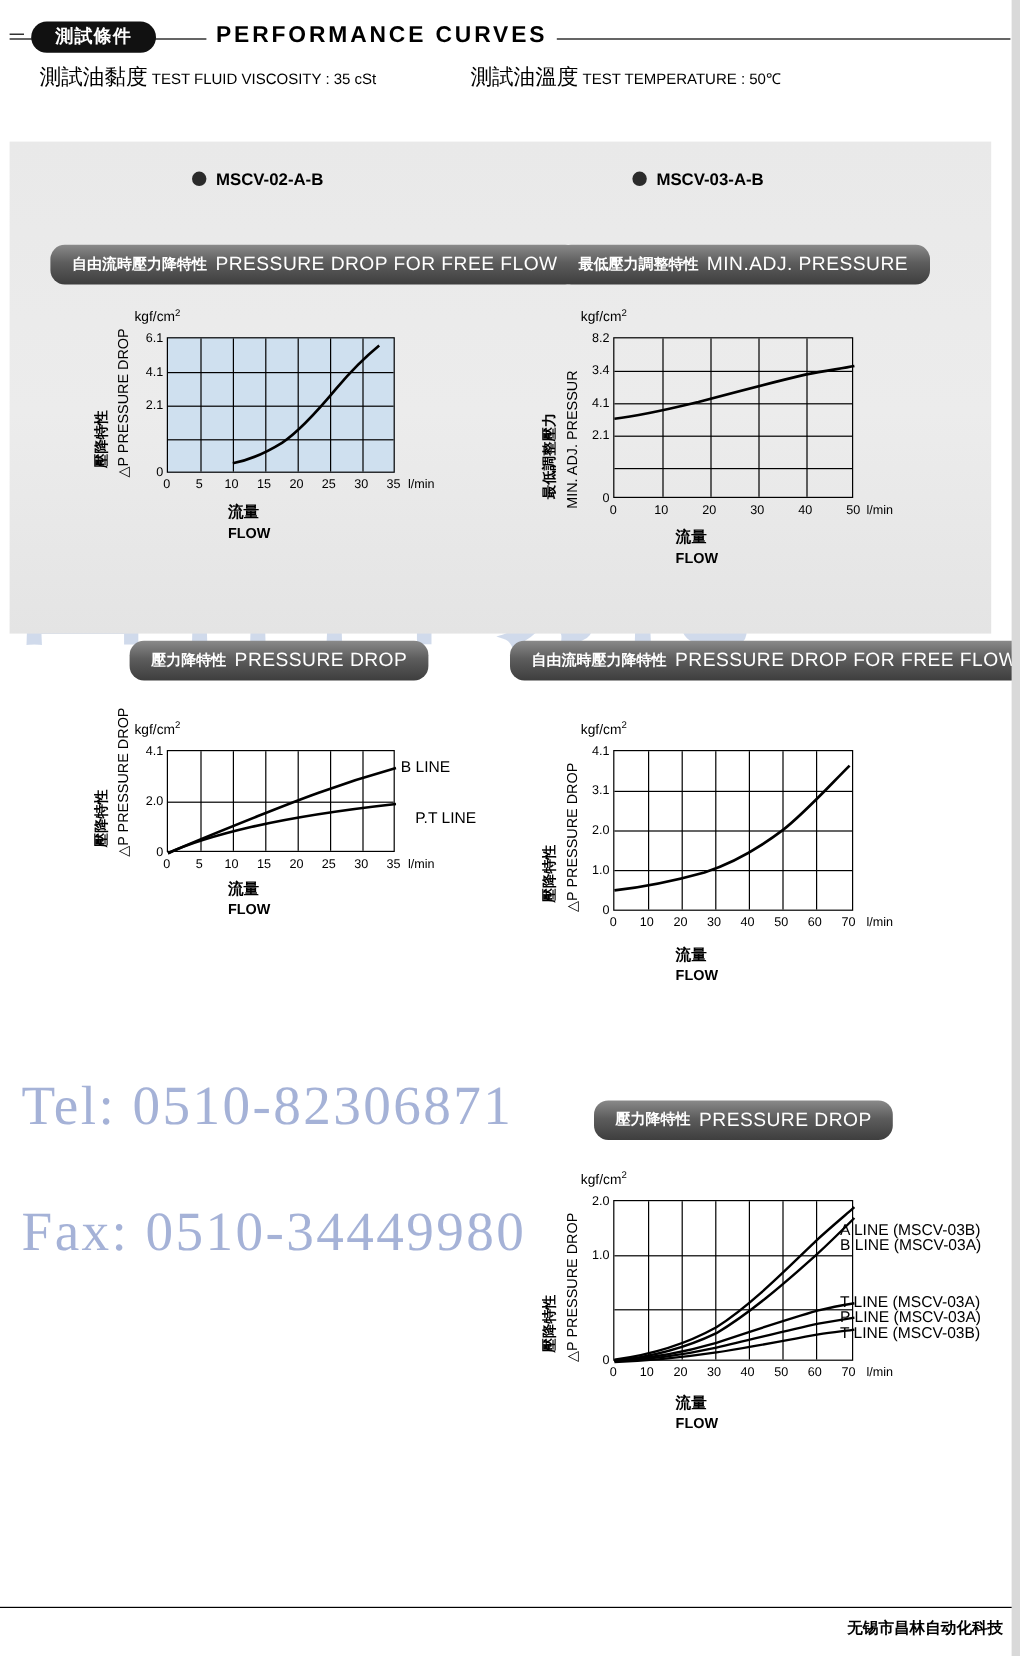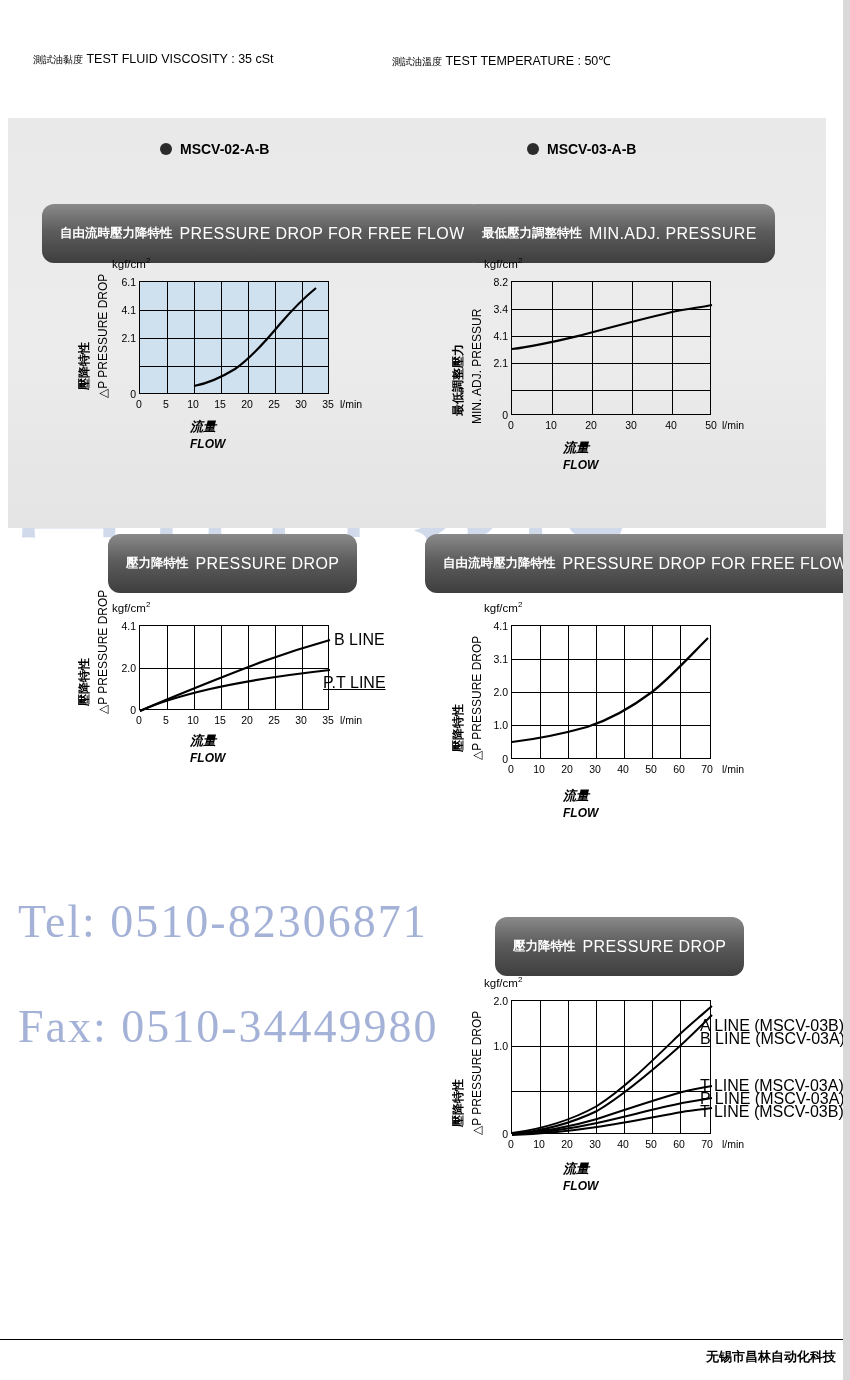--- a/index.html
+++ b/index.html
@@ -17,21 +17,21 @@
     position:absolute;left:26px;top:10px;height:26px;padding:0 20px;
     background:#111;border-radius:13px;color:#fff;font-size:15px;font-weight:bold;
     line-height:26px;letter-spacing:1px;z-index:3;
   }
   .hdr-title{
     position:absolute;left:172px;top:11px;font-size:19px;font-weight:bold;
     letter-spacing:2.4px;background:#fff;padding:0 8px;z-index:3;
   }
 
   .cond{position:absolute;top:52px;font-size:12.5px;}
-  .cond .cn{font-size:10px;}
+  .cond .cn{font-size:18px;}
   .cond1{left:33px;}
   .cond2{left:392px;}
 
   
   .panel{position:absolute;left:8px;top:118px;width:818px;height:410px;
          background:linear-gradient(180deg,#e9e9e9 0%,#ececec 55%,#e4e4e4 100%);}
 
   
   .wm{position:absolute;left:0;top:0;width:850px;height:1380px;pointer-events:none;overflow:hidden;}
   .wm-cc{
@@ -53,61 +53,67 @@
 
   
   .model{position:absolute;font-size:14px;font-weight:bold;}
   .model .dot{display:inline-block;width:12px;height:12px;border-radius:50%;
                background:#2b2b2b;margin-right:8px;vertical-align:-1px;}
 
   
   .cap{
     position:absolute;height:33px;border-radius:12px;
     background:linear-gradient(180deg,#8a8a8a 0%,#5d5d5d 45%,#3e3e3e 100%);
-    color:#fff;display:flex;align-items:center;padding:13px 18px;white-space:nowrap;
+    color:#fff;display:flex;align-items:center;padding:0 18px;white-space:nowrap;
   }
   .cap .cn{font-size:12.5px;font-weight:bold;margin-right:7px;}
   .cap .en{font-size:16px;letter-spacing:0.4px;}
 
   
   .chart{position:absolute;}
   .unit{position:absolute;font-size:11.5px;}
   .unit sup{font-size:8px;}
   .plot{position:absolute;border:1px solid #000;box-sizing:border-box;background:transparent;}
   .plot.shade{background:#cfe0ef;}
   .vline{position:absolute;top:0;bottom:0;width:1px;background:#000;}
   .hline{position:absolute;left:0;right:0;height:1px;background:#000;}
   .ytick{position:absolute;font-size:10.5px;text-align:right;}
   .xtick{position:absolute;font-size:10.5px;text-align:center;}
   .xunit{position:absolute;font-size:10.5px;}
-  .xaxlabel{position:absolute;font-size:13px;font-weight:bold;font-style:italic;}
+  .xaxlabel{position:absolute;font-size:13px;font-weight:bold;}
   .xaxlabel .en{font-size:12px;}
   .yaxlabel{position:absolute;transform:rotate(-90deg);transform-origin:left top;
             white-space:nowrap;font-size:12px;}
   .yaxlabel .cn{font-size:12px;font-weight:bold;}
-  .curvelabel{position:absolute;font-size:16px;white-space:nowrap;}
+  .curvelabel{position:absolute;font-size:13px;white-space:nowrap;}
   svg.curve{position:absolute;left:0;top:0;overflow:visible;}
 
   
   .footline{position:absolute;left:0;top:1339px;width:850px;height:1px;background:#000;}
   .footer{position:absolute;right:14px;top:1348px;font-size:13px;font-weight:bold;}
   .sidebar-right{position:absolute;left:843px;top:0;width:7px;height:1380px;background:#d9d9d9;}
 </style>
 </head>
 <body>
 
 <div class="page">
 
   <div class="wm">
     <div class="wm-cc">CCLair</div>
     <div class="wm-cn">昌林自动化</div>
     <div class="wm-tel">Tel: 0510-82306871</div>
     <div class="wm-fax">Fax: 0510-34449980</div>
   </div>
 
+  <div class="hdr">
+    <div class="hdr-line"></div>
+    <div class="hdr-line2"></div>
+    <div class="hdr-pill">測試條件</div>
+    <div class="hdr-title">PERFORMANCE CURVES</div>
+  </div>
 
   <div class="cond cond1">
     <span class="cn">測試油黏度</span>
     <span>TEST FLUID VISCOSITY : 35 cSt</span>
   </div>
   <div class="cond cond2">
     <span class="cn">測試油溫度</span>
     <span>TEST TEMPERATURE : 50℃</span>
   </div>
 
@@ -224,21 +230,21 @@
       <div class="hline" style="top:42px;"></div>
       <svg class="curve" width="190" height="85" viewBox="0 0 190 85">
         <path d="M0,85 C20,76 45,66 75,54 C105,42 140,28 190,14" fill="none" stroke="#000" stroke-width="2.2"></path>
         <path d="M0,85 C15,78 40,70 70,63 C105,55 145,49 190,44" fill="none" stroke="#000" stroke-width="2.2"></path>
       </svg>
     </div>
     <div class="ytick" style="left:108px;top:620px;width:28px;">4.1</div>
     <div class="ytick" style="left:108px;top:662px;width:28px;">2.0</div>
     <div class="ytick" style="left:108px;top:704px;width:28px;">0</div>
     <div class="curvelabel" style="left:334px;top:631px;">B LINE</div>
-    <div class="curvelabel" style="left:323px;top:674px;text-decoration:underline;">P.T LINE</div>
+    <div class="curvelabel" style="left:346px;top:674px;">P.T LINE</div>
     <div class="xtick" style="left:128px;top:714px;width:22px;">0</div>
     <div class="xtick" style="left:155px;top:714px;width:22px;">5</div>
     <div class="xtick" style="left:182px;top:714px;width:22px;">10</div>
     <div class="xtick" style="left:209px;top:714px;width:22px;">15</div>
     <div class="xtick" style="left:236px;top:714px;width:22px;">20</div>
     <div class="xtick" style="left:263px;top:714px;width:22px;">25</div>
     <div class="xtick" style="left:290px;top:714px;width:22px;">30</div>
     <div class="xtick" style="left:317px;top:714px;width:22px;">35</div>
     <div class="xunit" style="left:340px;top:714px;">l/min</div>
     <div class="xaxlabel" style="left:190px;top:732px;">

